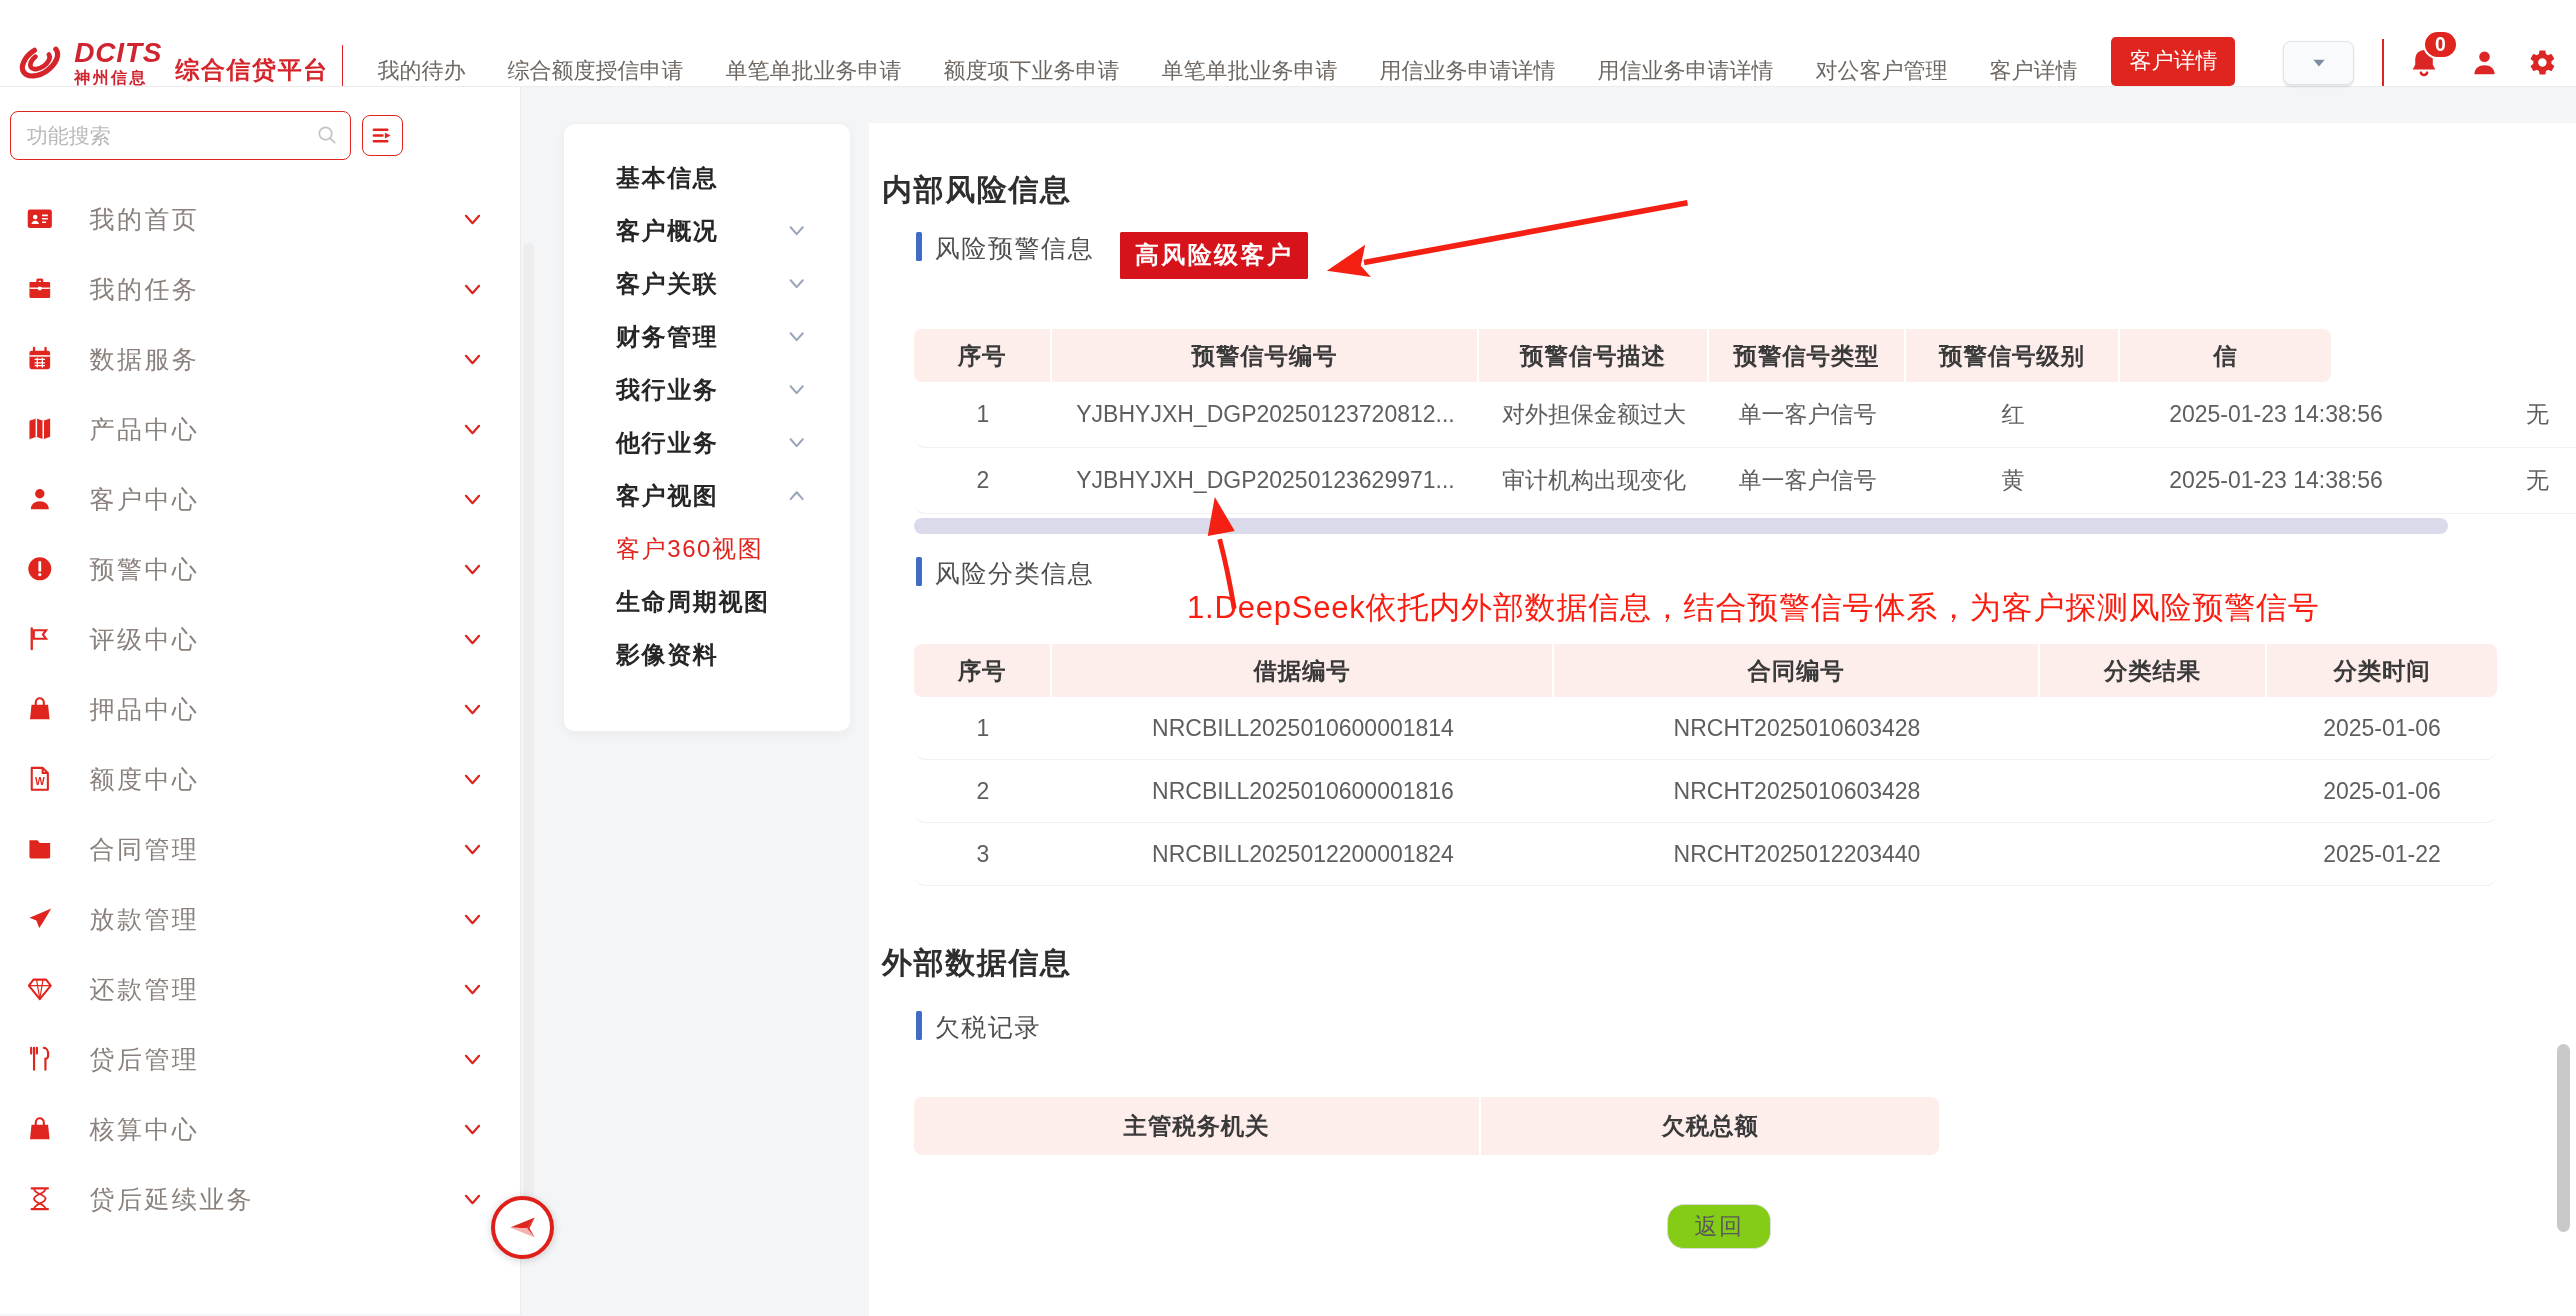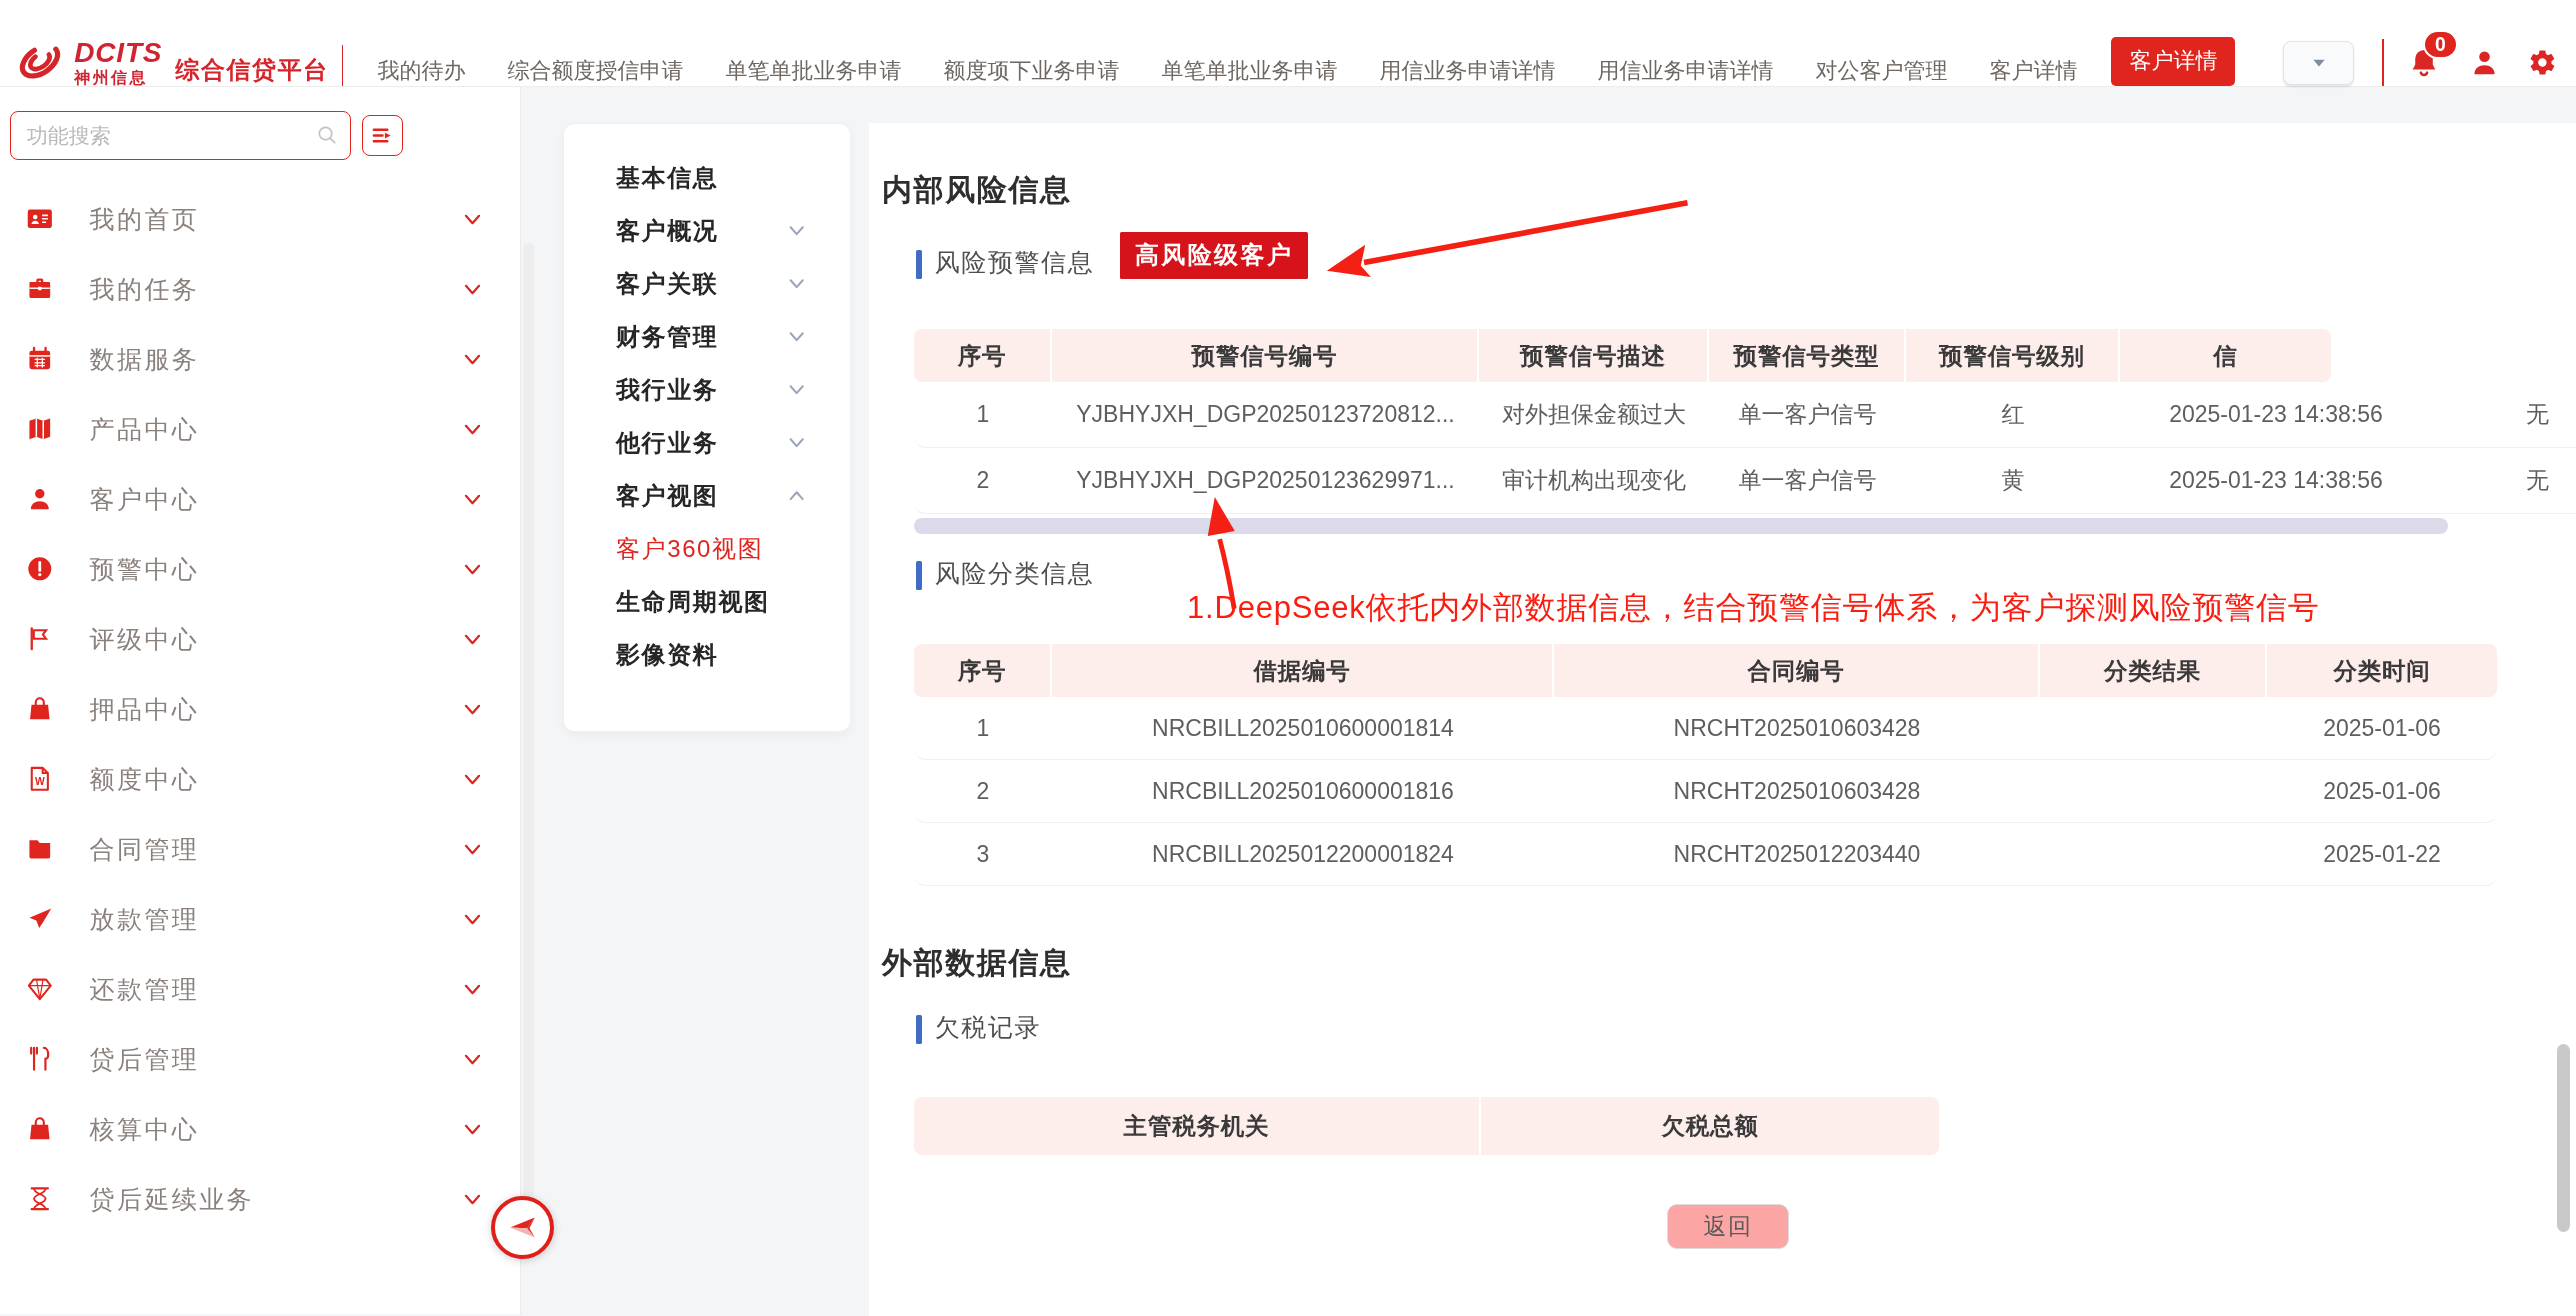--- a/index.html
+++ b/index.html
@@ -52,21 +52,21 @@
   .sub-item{height:53px;display:flex;align-items:center;position:relative;cursor:pointer}
   .sub-label{margin-left:52px;font-size:24px;font-weight:bold;color:#262626;letter-spacing:1.6px}
   .sub-item.active .sub-label{color:#e0241e;font-weight:normal}
   .sub-chev{position:absolute;right:44px;width:19.4px;height:19.4px;color:#9aa5b8}
 
   
   .main{position:absolute;left:869px;top:123px;right:0;bottom:0;background:#fff;z-index:1}
   .main > *{position:absolute}
   .h1a{left:13px;top:47px;font-size:30px;font-weight:bold;color:#2e2e2e;letter-spacing:1.6px}
   .h2a{left:13px;top:820px;font-size:30px;font-weight:bold;color:#2e2e2e;letter-spacing:1.6px}
-  .sec-row{display:flex;align-items:flex-end}
+  .sec-row{display:flex;align-items:flex-start}
   .sec-row1{left:47px;top:109px}
   .sec-row2{left:47px;top:434px}
   .sec-row3{left:47px;top:888px}
   .bar{width:5.7px;height:29px;background:#3f6dc6;border-radius:1.6px;margin-right:13px}
   .sec-label{font-size:25px;color:#4f4f4f;letter-spacing:1.6px}
   .risk-badge{margin-left:26px;background:#d6131b;color:#fff;font-size:24px;font-weight:bold;padding:7.3px 14.6px;letter-spacing:2.4px;border-radius:1.6px}
   .ann{color:#fa1d10;letter-spacing:0.8px}
   .ann2{left:587px;top:71px;font-size:32px;line-height:44px}
   .ann1{left:318px;top:464px;font-size:31px}
   .arrowA{left:438px;top:70px;width:389px;height:93px}
@@ -87,21 +87,21 @@
   .t3 .th .cell{height:58px}
   .row{border-bottom:1.6px solid #f0f0f5;border-radius:0 0 11.3px 11.3px;background:#fff}
   .row .cell{height:65px;font-size:23px;color:#5e5e5e}
   .t2 .row .cell{height:62px}
   .t1 .c0{width:138px}.t1 .c1{width:427px}.t1 .c2{width:230px}.t1 .c3{width:197px}
   .t1 .c4{width:214px}.t1 .c5{width:312px}.t1 .c6{width:211px}
   .t2 .c0{width:138px}.t2 .c1{width:502px}.t2 .c2{width:486px}.t2 .c3{width:227px}.t2 .c4{width:230px}
   .t3 .c0{width:567px}.t3 .c1{width:458px}
   .hscroll{left:45px;top:395px;width:1534px;height:16px;background:#dadaeb;border-radius:8px;cursor:pointer}
 
-  .back-btn{left:798px;top:1081px;width:122px;height:45px;background:#fca5a5;border:0.8px solid #dcdcdc;border-radius:10px;font-size:23px;color:#5a5a5a;display:flex;align-items:center;justify-content:center;cursor:pointer;letter-spacing:1.6px}
+  .back-btn{left:798px;top:1081px;width:104px;height:45px;background:#84cc16;border:0.8px solid #dcdcdc;border-radius:17px;font-size:23px;color:#5a5a5a;display:flex;align-items:center;justify-content:center;cursor:pointer;letter-spacing:1.6px}
   .vscroll{position:absolute;right:5.7px;top:1044px;width:13px;height:188px;background:#c9c9c9;border-radius:6.5px;z-index:8;cursor:pointer}
 </style>
 </head>
 <body>
 
 <div class="page">
 
   <header class="navbar">
     <span class="ic logo-mark">
         <svg viewBox="0 0 48 48" fill="none">

